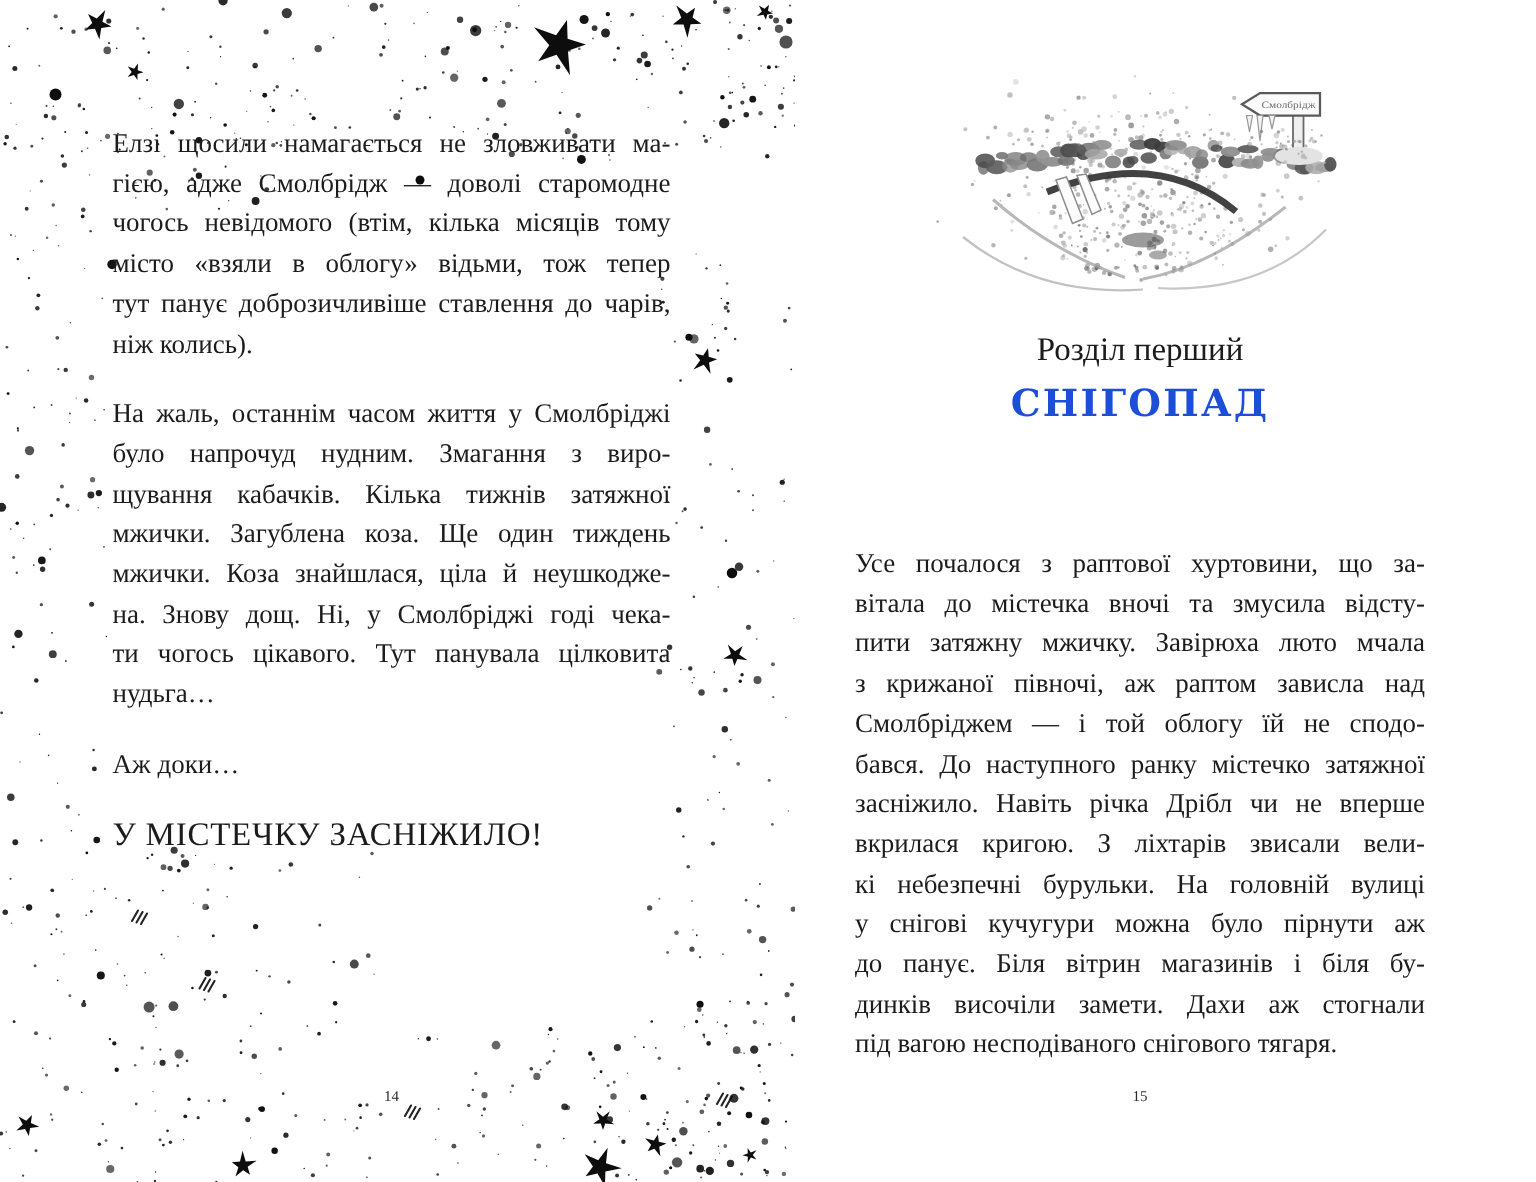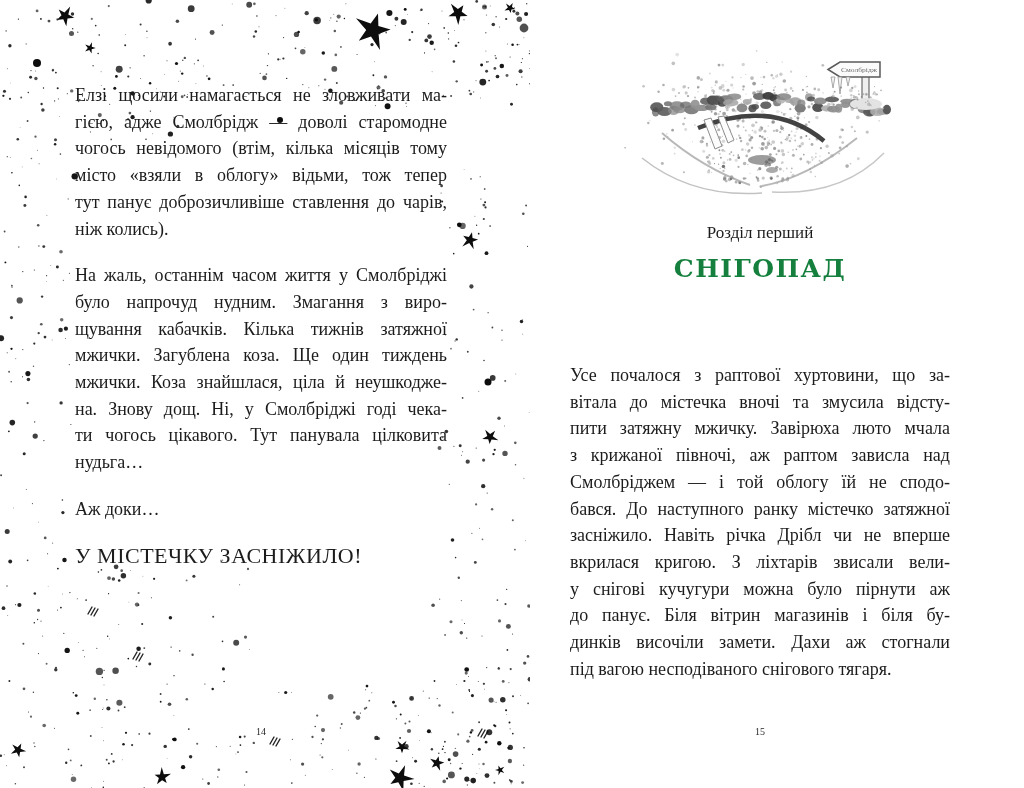--- a/index.html
+++ b/index.html
@@ -8,23 +8,23 @@
   svg.decor{position:absolute;left:0;top:0;pointer-events:none;}
   #illu{position:absolute;left:612px;top:28px;}
   .left-text{position:absolute;left:75px;top:82px;width:372px;}
   .right-text{position:absolute;left:570px;top:362px;width:380px;}
   .para{margin:0 0 20px 0;}
   .body-text .tline{white-space:nowrap;font-size:18px;line-height:26.7px;
                     text-align:justify;text-align-last:justify;}
   .body-text .para .tline:last-child{text-align-last:left;}
   .shout{font-size:22px;letter-spacing:.5px;margin-top:18px;white-space:nowrap;}
   .chapter-head{position:absolute;left:570px;top:219px;width:380px;text-align:center;}
-  .chapter-label{font-size:17px;line-height:28px;}
+  .chapter-label{font-size:22px;line-height:28px;}
   .chapter-title{font-size:25px;font-weight:700;font-family:"DejaVu Serif",serif;
-                 letter-spacing:1.5px;margin-top:7px;color:#15803d;}
+                 letter-spacing:1.5px;margin-top:7px;color:#1d4ed8;}
   .page-num{position:absolute;top:726px;font-size:10px;text-align:center;color:#2a2a2a;}
   .pn-left{left:75px;width:372px;}
   .pn-right{left:570px;width:380px;}
 </style>
 </head>
 <body>
 
 <div id="stage" style="color: rgb(28, 28, 28); background: rgb(255, 255, 255);">
 
   <svg id="splat" class="decor" width="530" height="788" viewBox="0 0 530 788">
@@ -1384,20 +1384,21 @@
     <div class="right-text body-text">
       <div class="para">
           <div class="tline">Усе почалося з раптової хуртовини, що за-</div>
           <div class="tline">вітала до містечка вночі та змусила відсту-</div>
           <div class="tline">пити затяжну мжичку. Завірюха люто мчала</div>
           <div class="tline">з крижаної півночі, аж раптом зависла над</div>
           <div class="tline">Смолбріджем — і той облогу їй не сподо-</div>
           <div class="tline">бався. До наступного ранку містечко затяжної</div>
           <div class="tline">засніжило. Навіть річка Дрібл чи не вперше</div>
           <div class="tline">вкрилася кригою. З ліхтарів звисали вели-</div>
+          <div class="tline">кі небезпечні бурульки. На головній вулиці</div>
           <div class="tline">у снігові кучугури можна було пірнути аж</div>
           <div class="tline">до панує. Біля вітрин магазинів і біля бу-</div>
           <div class="tline">динків височіли замети. Дахи аж стогнали</div>
           <div class="tline">під вагою несподіваного снігового тягаря.</div>
         </div>
     </div>
 
     <div class="page-num pn-right">15</div>
   </div>
 </div>

